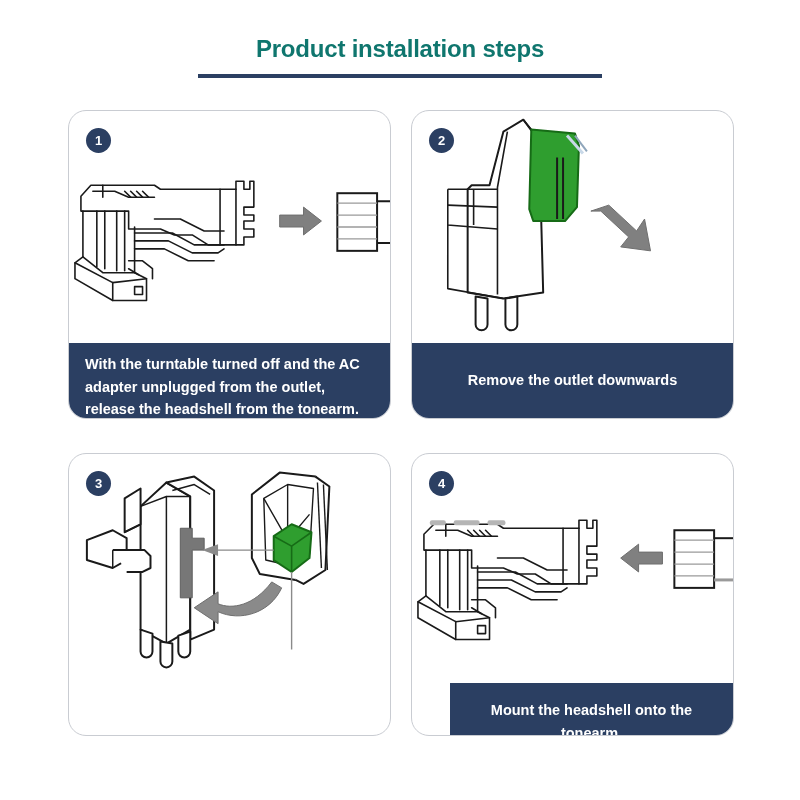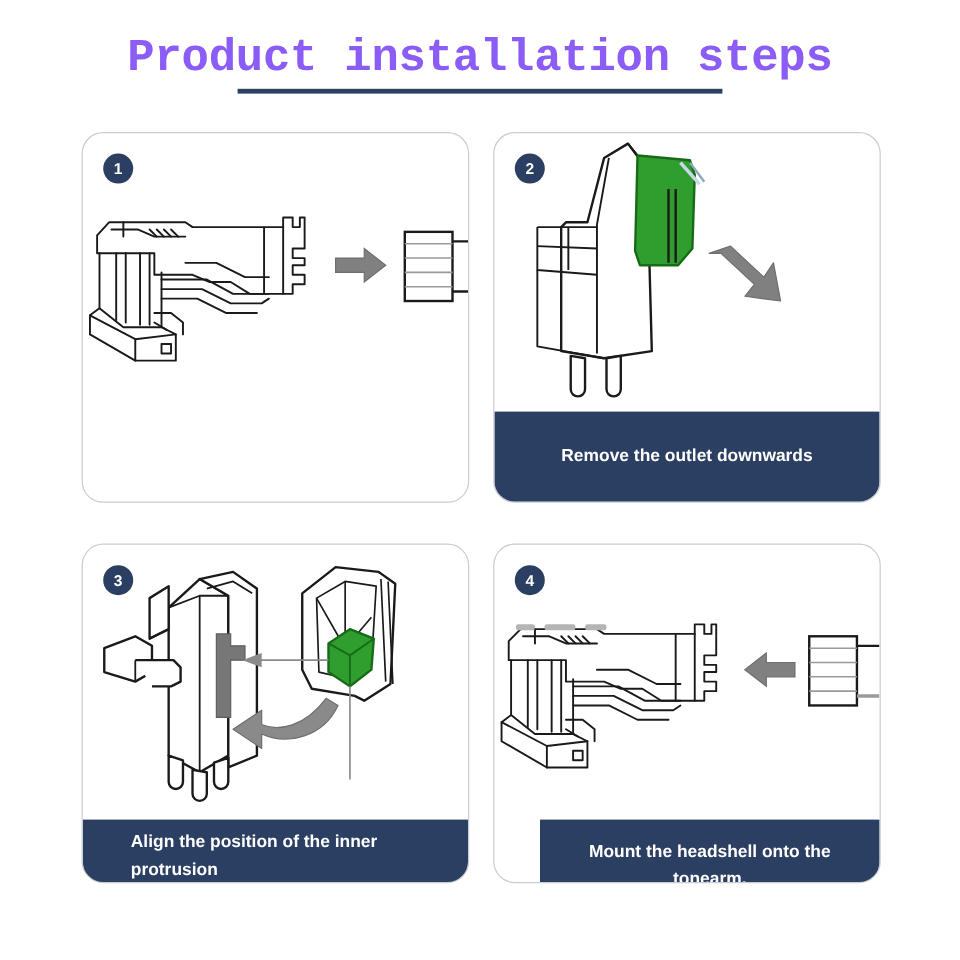--- a/index.html
+++ b/index.html
@@ -22,26 +22,25 @@
 
   
   .title-block {
     position: absolute;
     left: 0;
     top: 30px;
     width: 800px;
     text-align: center;
   }
   .title-text {
-    font-size: 38px;
+    font-size: 24px;
     font-weight: bold;
-    color: #8b5cf6;
+    color: #0f766e;
     letter-spacing: -0.2px;
     line-height: 38px;
-    font-family: Liberation Mono, monospace;
   }
   .title-underline {
     margin: 6px auto 0 auto;
     width: 404px;
     height: 4px;
     background: #2b3f62;
   }
 
   
   .steps-grid {
@@ -172,20 +171,21 @@
               <path d="M270 92 L310 92"></path>
               <path d="M270 104 L310 104"></path>
               <path d="M270 116 L310 116"></path>
               <path d="M270 128 L310 128"></path>
             </g>
             <path d="M310 90 L323 90" stroke="#1a1a1a" stroke-width="2" fill="none"></path>
             <path d="M310 132 L323 132" stroke="#1a1a1a" stroke-width="2" fill="none"></path>
           </g>
         </svg>
       </div>
+      <div class="caption">With the turntable turned off and the AC adapter unplugged from the outlet, release the headshell from the tonearm.</div>
     </div>
 
     <div class="step-card card-2">
       <div class="art-area">
         <div class="badge">2</div>
         <svg class="art-svg" viewBox="0 0 323 232">
 
           <g fill="#ffffff" stroke="#1a1a1a" stroke-width="2" stroke-linejoin="round">
             <path d="M92 20 L112 8 L124 24 L130 108 L132 182 L92 188 L56 182 L56 78 L60 74 L78 74 Z"></path>
           </g>
@@ -276,21 +276,20 @@
             <path d="M134 96 L150 90 L150 102 Z" fill="#8a8a8a"></path>
             <path d="M224 118 L224 196" fill="none" stroke="#8a8a8a" stroke-width="1.4"></path>
           </g>
 
           <g>
             <path d="M204 128 C186 152 164 156 150 150 L150 138 L126 154 L150 170 L150 158
                      C172 168 202 160 214 134 Z" fill="#8a8a8a" stroke="#6e6e6e" stroke-width="1" stroke-linejoin="round"></path>
           </g>
         </svg>
       </div>
-      <div class="caption">Align the position of the inner protrusion</div>
     </div>
 
     <div class="step-card card-4">
       <div class="art-area">
         <div class="badge">4</div>
         <svg class="art-svg" viewBox="0 0 323 229">
           <g fill="none" stroke="#1a1a1a" stroke-width="1.6" stroke-linejoin="round" stroke-linecap="round">
             <path d="M12 80 L22 70 L86 70 L92 74 L168 74 L168 66 L176 66 L176 74 L182 74 L182 66 L186 66
                      L186 92 L176 92 L176 100 L186 100 L186 106 L176 106 L176 114 L186 114
                      L186 122 L176 122 L176 130 L140 130 L124 120 L106 120 L92 114 L60 114 L60 96 L12 96 Z"></path>

